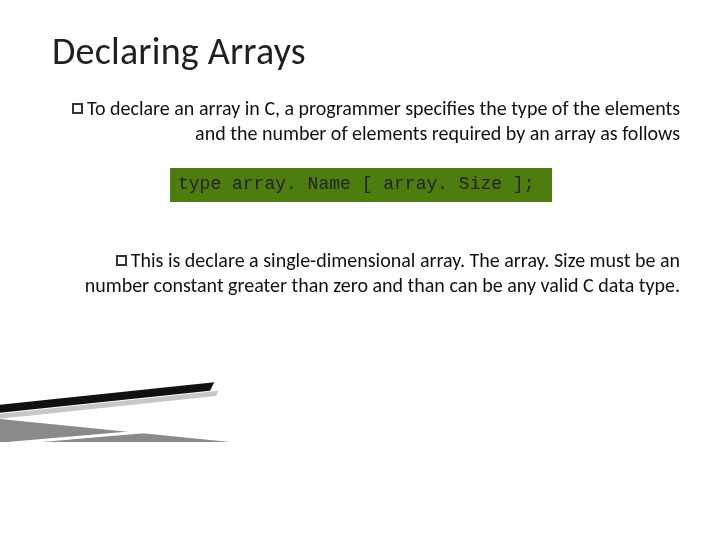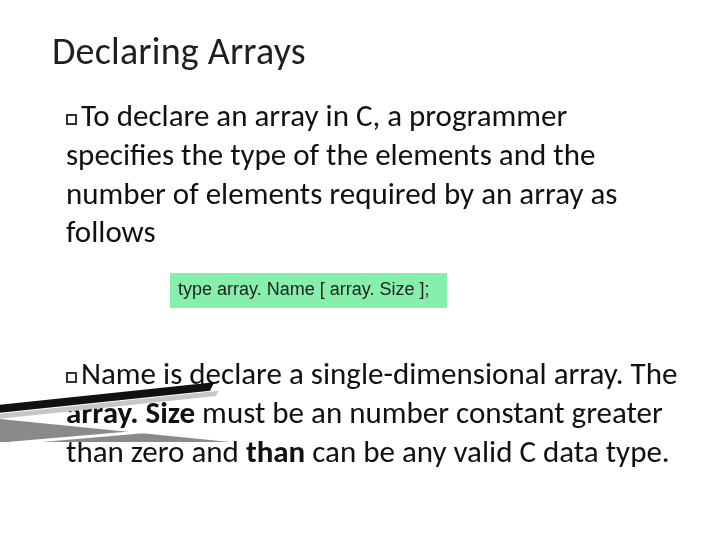--- a/index.html
+++ b/index.html
@@ -21,51 +21,52 @@
     padding: 28px 40px 0 52px;
   }
   .title {
     font-size: 38px;
     font-weight: 400;
     color: #1f1f1f;
     margin: 0 0 22px 0;
     letter-spacing: 0.2px;
   }
   .bullet {
-    font-size: 31px;
+    font-size: 20px;
     line-height: 1.25;
     margin: 0 0 14px 14px;
     color: #111;
+    text-align: right;
   }
   .bullet .marker {
     display: inline-block;
     width: 11px;
     height: 11px;
     border: 2px solid #333;
     background: #fff;
     margin-right: 4px;
     vertical-align: baseline;
     position: relative;
     top: -1px;
     box-sizing: border-box;
   }
   .codebox {
     display: inline-block;
-    background: #86efac;
-    font-family: Liberation Sans, sans-serif;
+    background: #4d7c0f;
+    font-family: Liberation Mono, monospace;
     font-size: 18px;
     color: #222;
     padding: 6px 18px 8px 8px;
     margin: 8px 0 28px 118px;
   }
   .bullet.second {
     margin-top: 18px;
   }
   .italic { }
-  .bold { font-weight: 700; }
+  .bold { font-weight: 400; }
   .accent {
     position: absolute;
     left: -10px;
     bottom: -10px;
     width: 250px;
     height: 54px;
     pointer-events: none;
   }
   .accent .tri1 {
     position: absolute;
@@ -106,21 +107,21 @@
 
   <h1 class="title">Declaring Arrays</h1>
 
   <p class="bullet">
     <span class="marker"></span><span>To</span><span> declare an array in C, a programmer specifies the type of the elements and the number of elements required by an array as follows</span>
   </p>
 
   <div class="codebox">type array. Name [ array. Size ];</div>
 
   <p class="bullet second">
-    <span class="marker"></span><span>Name</span><span> is declare a </span><span class="italic">single-dimensional</span><span> array. The </span><span class="bold">array. Size</span><span> must be an number constant greater than zero and </span><span class="bold">than</span><span> can be any valid C data type.</span>
+    <span class="marker"></span><span>This</span><span> is declare a </span><span class="italic">single-dimensional</span><span> array. The </span><span class="bold">array. Size</span><span> must be an number constant greater than zero and </span><span class="bold">than</span><span> can be any valid C data type.</span>
   </p>
 
   <div class="accent">
     <div class="bar-gray"></div>
     <div class="bar-dark"></div>
     <div class="tri1"></div>
     <div class="slit"></div>
   </div>
 
 </div>

